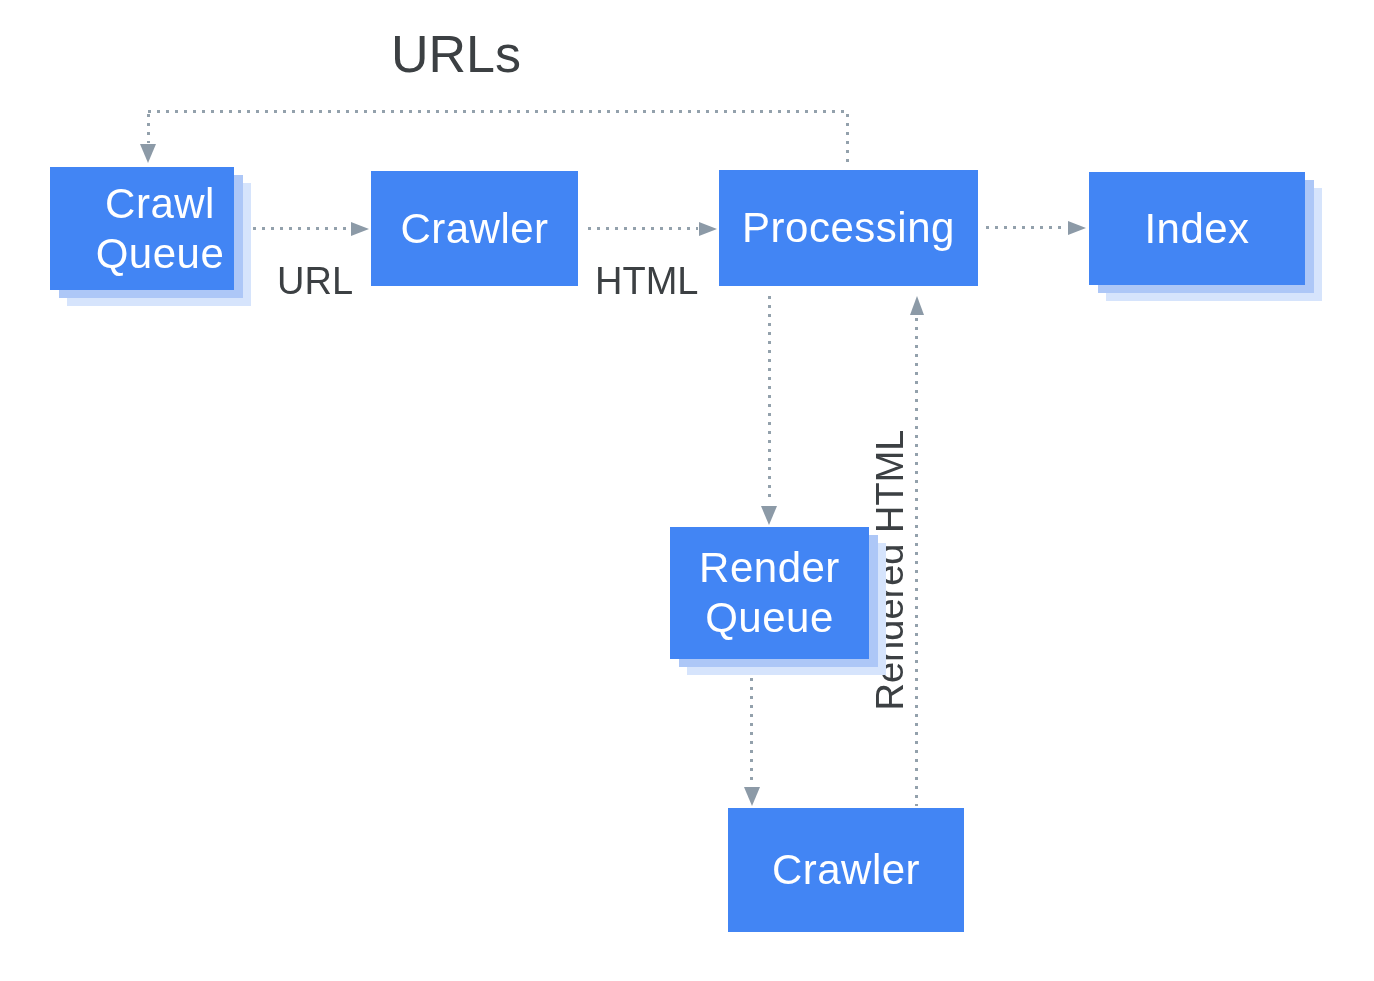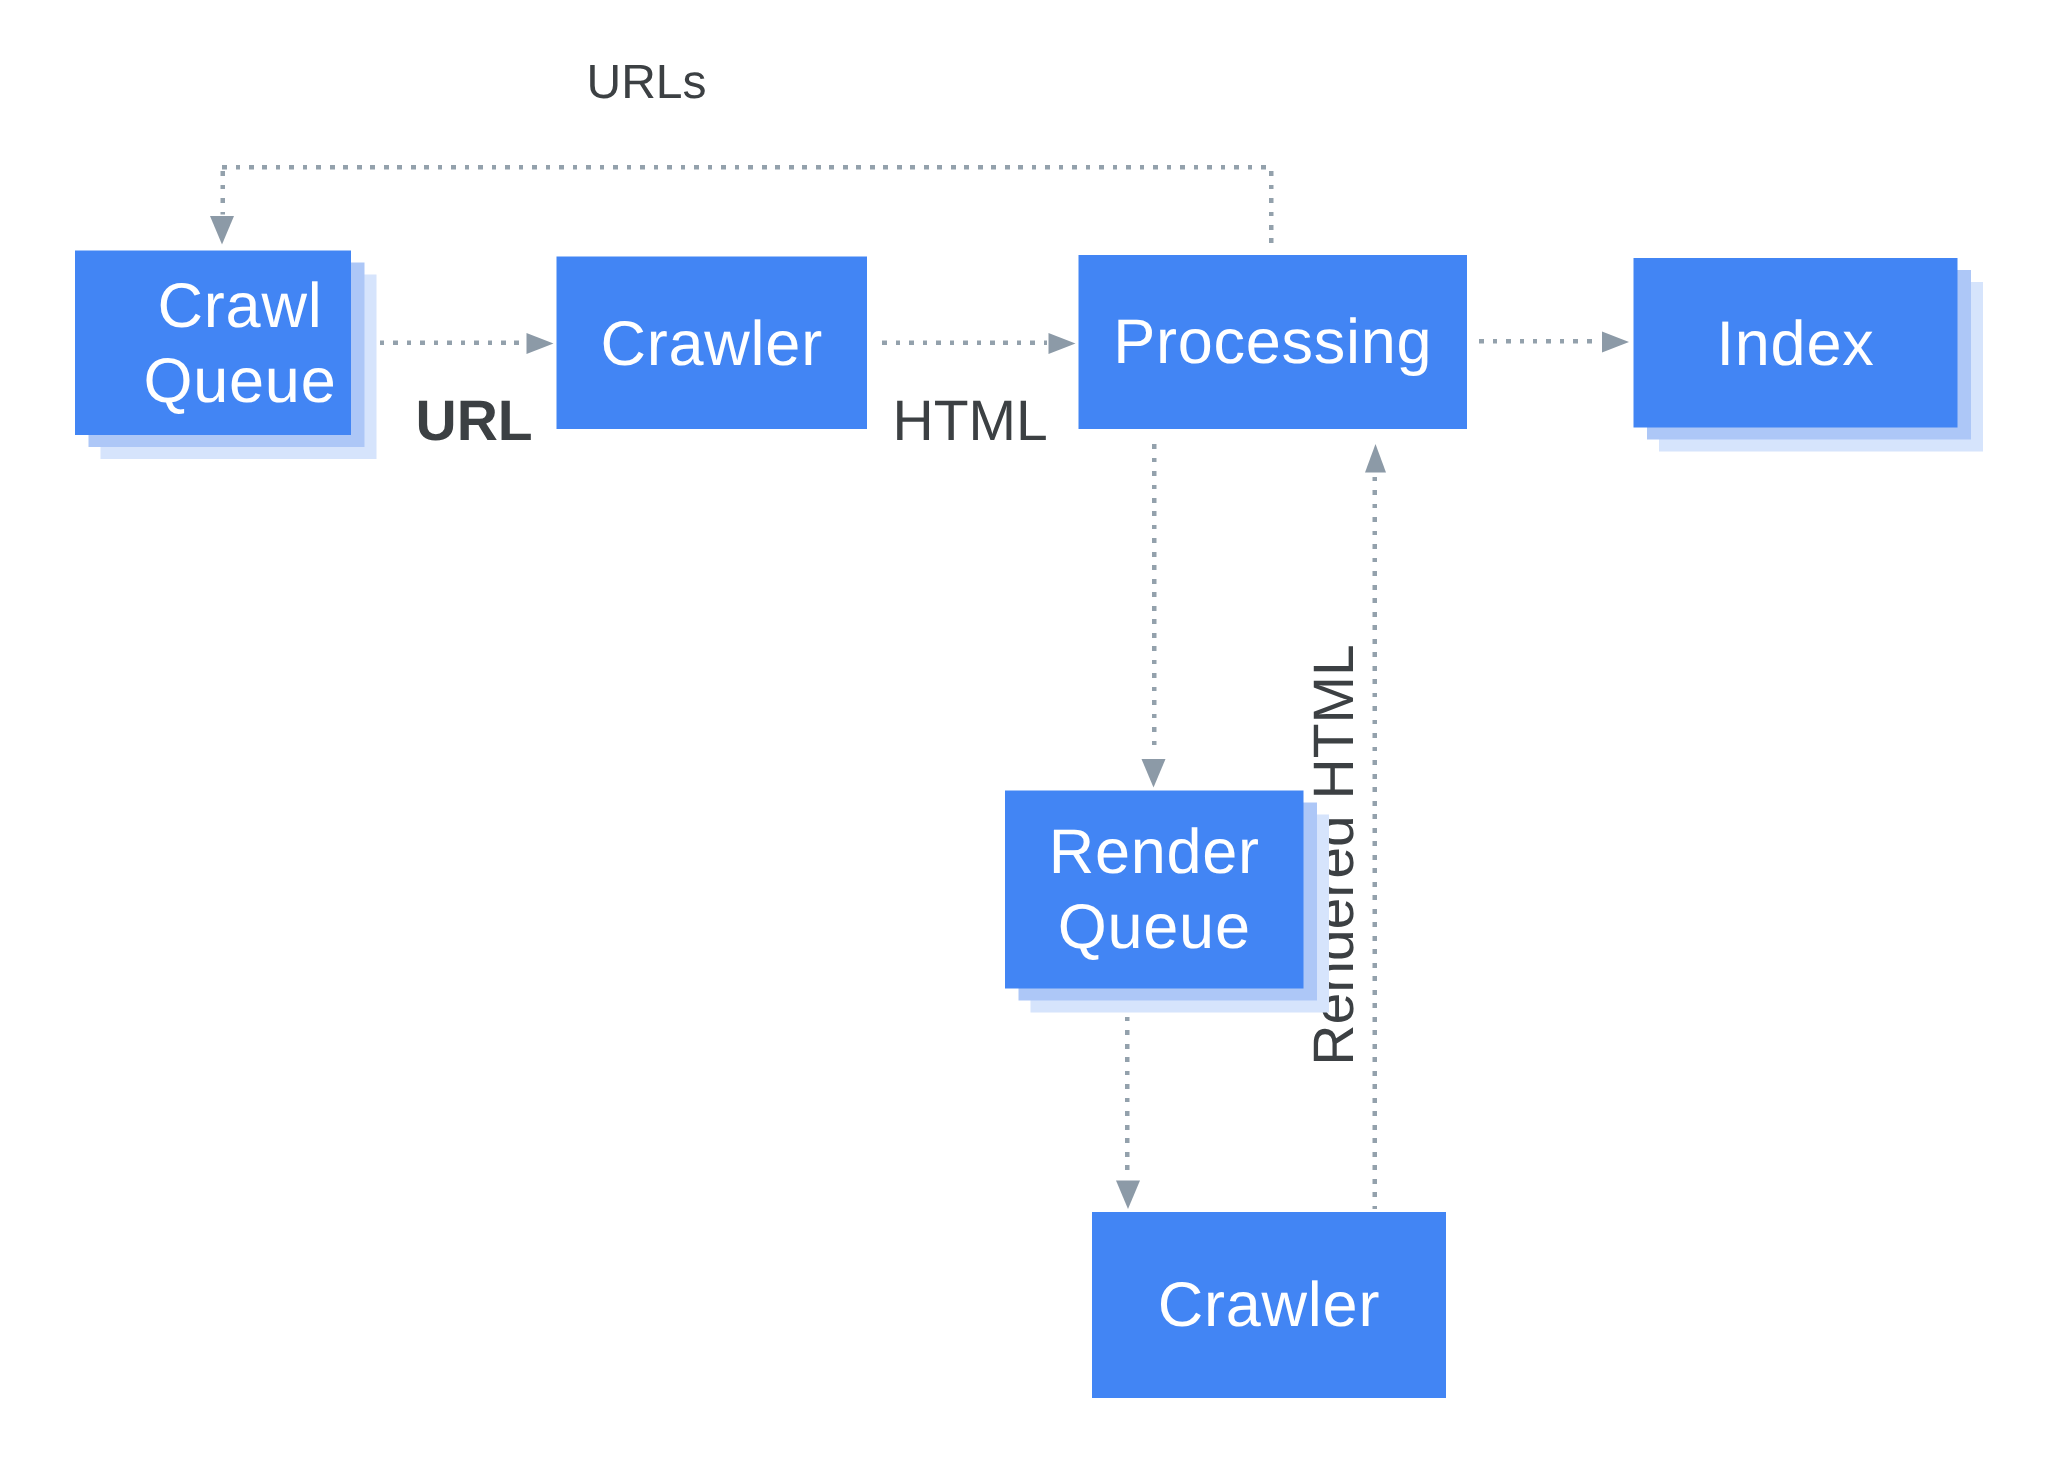--- a/index.html
+++ b/index.html
@@ -38,21 +38,21 @@
   .node.shadowed {
     box-shadow: 9px 8px 0 0 var(--shadow-mid), 17px 16px 0 0 var(--shadow-light);
   }
   .edge-label {
     position: absolute;
     color: var(--label-text);
     font-size: 38px;
     line-height: 44px;
     white-space: nowrap;
   }
-  .edge-label.big { font-size: 32px; line-height: 51px; }
+  .edge-label.big { font-size: 52px; line-height: 51px; }
   .edge-label.vertical {
     transform: translate(-50%, -50%) rotate(-90deg);
   }
   .hdots {
     position: absolute;
     height: 3px;
     background-image: repeating-linear-gradient(to right, var(--dot) 0 3px, transparent 3px 9px);
   }
   .vdots {
     position: absolute;
@@ -82,21 +82,21 @@
 <div class="canvas">
 
   <div class="edge-label big" style="left:391px; top:29px;">URLs</div>
   <div class="hdots" style="left:148px; top:110px; width:700px;"></div>
   <div class="vdots" style="left:147px; top:114px; height:29px;"></div>
   <div class="arr down" style="left:140px; top:144px;"></div>
   <div class="vdots" style="left:846px; top:114px; height:54px;"></div>
 
   <div class="hdots" style="left:253px; top:227px; width:96px;"></div>
   <div class="arr right" style="left:351px; top:222px;"></div>
-  <div class="edge-label" style="left:277px; top:259px;font-weight:bold;">URL</div>
+  <div class="edge-label" style="left:277px; top:259px;">URL</div>
 
   <div class="hdots" style="left:588px; top:227px; width:110px;"></div>
   <div class="arr right" style="left:699px; top:222px;"></div>
   <div class="edge-label" style="left:595px; top:259px;">HTML</div>
 
   <div class="hdots" style="left:986px; top:226px; width:80px;"></div>
   <div class="arr right" style="left:1068px; top:221px;"></div>
 
   <div class="vdots" style="left:768px; top:296px; height:206px;"></div>
   <div class="arr down" style="left:761px; top:506px;"></div>

